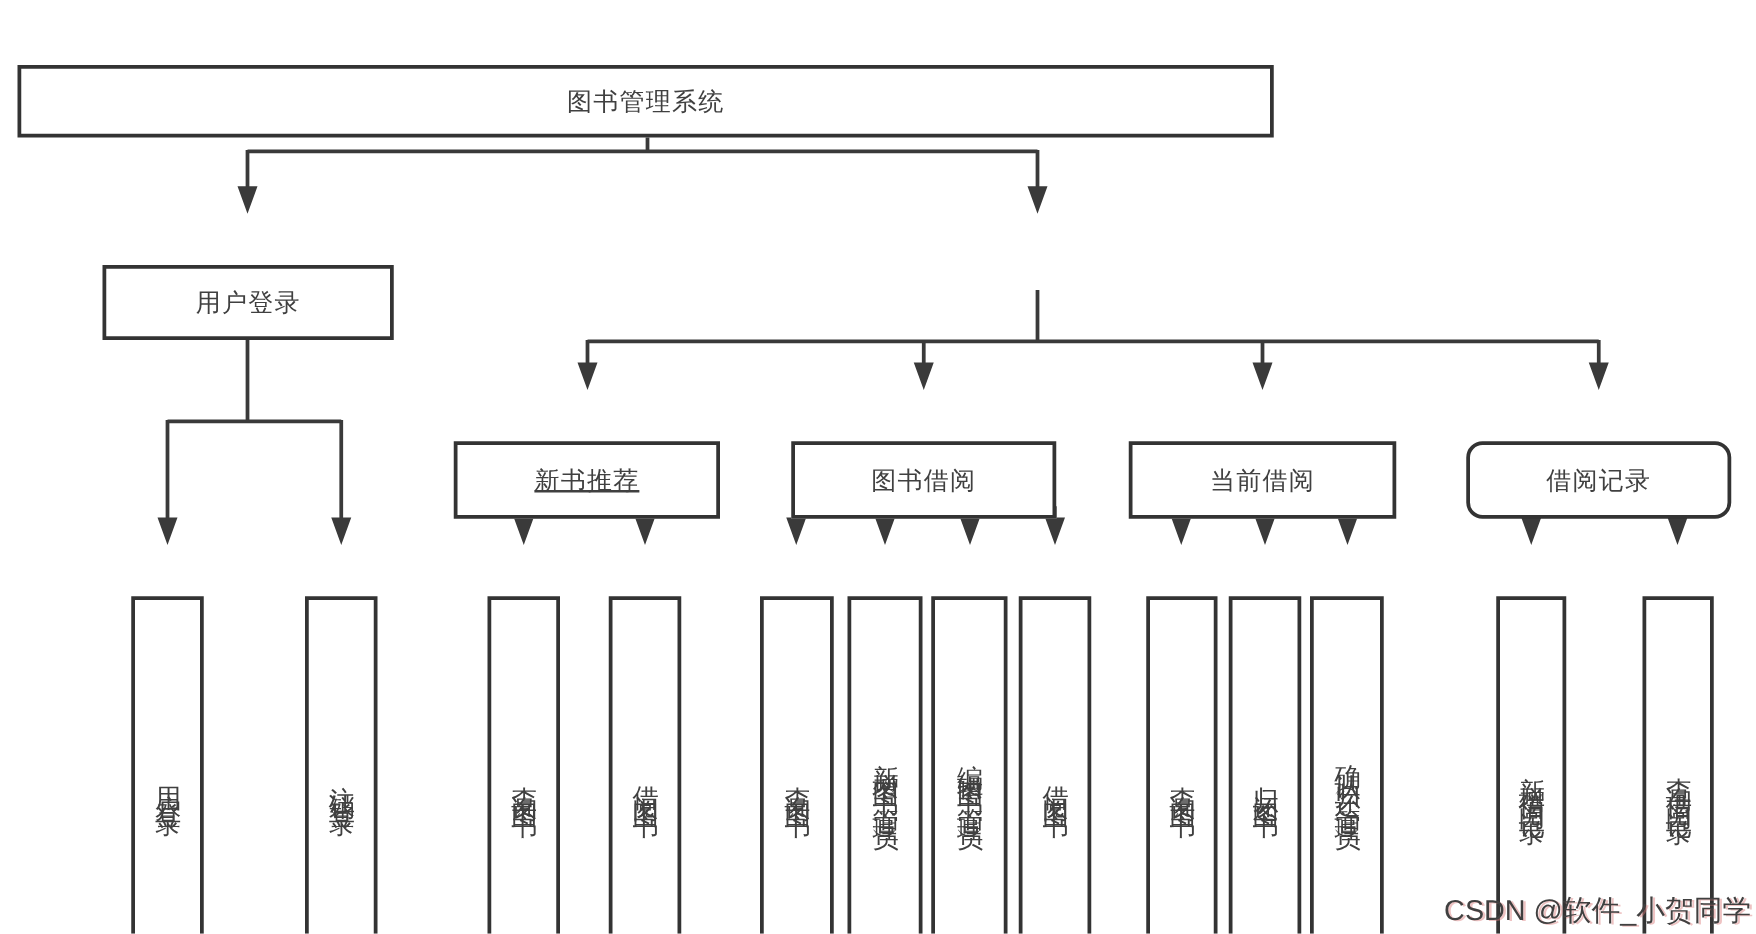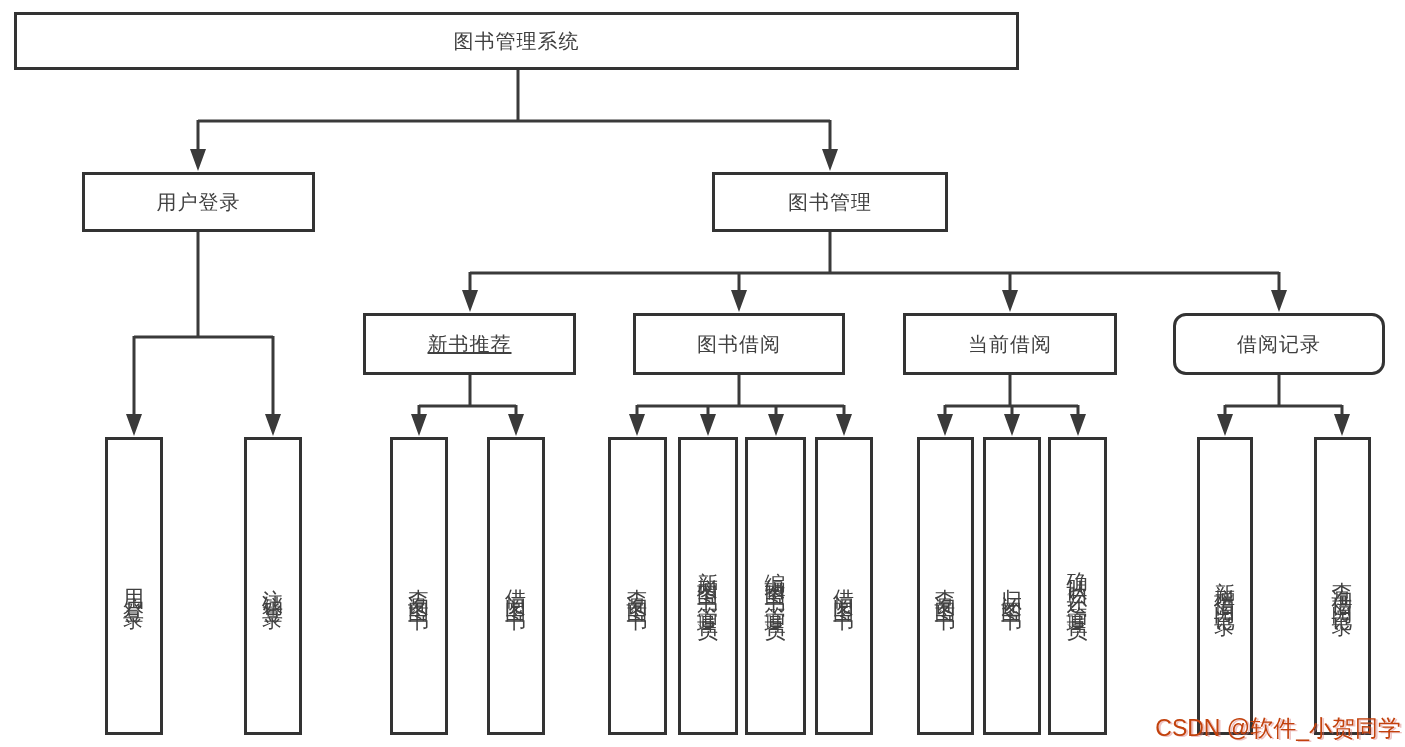--- a/index.html
+++ b/index.html
@@ -12,37 +12,38 @@
   }
   #connectors { position:absolute; left:0; top:0; z-index:0; }
   .node {
     position:absolute;
     box-sizing:border-box;
     border:3px solid #333333;
     background:#ffffff;
     display:flex; align-items:center; justify-content:center;
     color:#404040;
     z-index:1;
+    margin-top:40px;
   }
   .hnode { font-size:20px; letter-spacing:1px; }
   .leaf  { }
   .leaf .vtext {
     writing-mode:vertical-rl;
     text-orientation:mixed;
     font-size:21px;
     letter-spacing:7px;
     color:#404040;
     line-height:1;
     max-height:286px;
   }
   .watermark {
     position:absolute;
     right:4px; bottom:3px;
     font-size:23px;
-    color:#c2410c;
+    color:#404040;
     text-shadow:2px 1px 0 rgba(217,123,123,0.45);
     z-index:2;
     white-space:nowrap;
   }
   
   #n-root        { left:14px;   top:12px;  width:1005px; height:58px; }
   #n-user-login  { left:82px;   top:172px; width:233px;  height:60px; }
   #n-book-mgmt   { left:712px;  top:172px; width:236px;  height:60px; }
   #n-new-rec     { left:363px;  top:313px; width:213px;  height:62px;text-decoration:underline; }
   #n-borrow      { left:633px;  top:313px; width:212px;  height:62px; }
@@ -101,23 +102,20 @@
       M1334 414 L1350 414 L1342 436 Z"></path>
   </svg>
 
   <div id="n-root" class="node hnode">
     <span>图书管理系统</span>
   </div>
 
   <div id="n-user-login" class="node hnode">
     <span>用户登录</span>
   </div>
-  <div id="n-book-mgmt" class="node hnode">
-    <span>图书管理</span>
-  </div>
 
   <div id="n-new-rec" class="node hnode">
     <span>新书推荐</span>
   </div>
   <div id="n-borrow" class="node hnode">
     <span>图书借阅</span>
   </div>
   <div id="n-current" class="node hnode">
     <span>当前借阅</span>
   </div>

